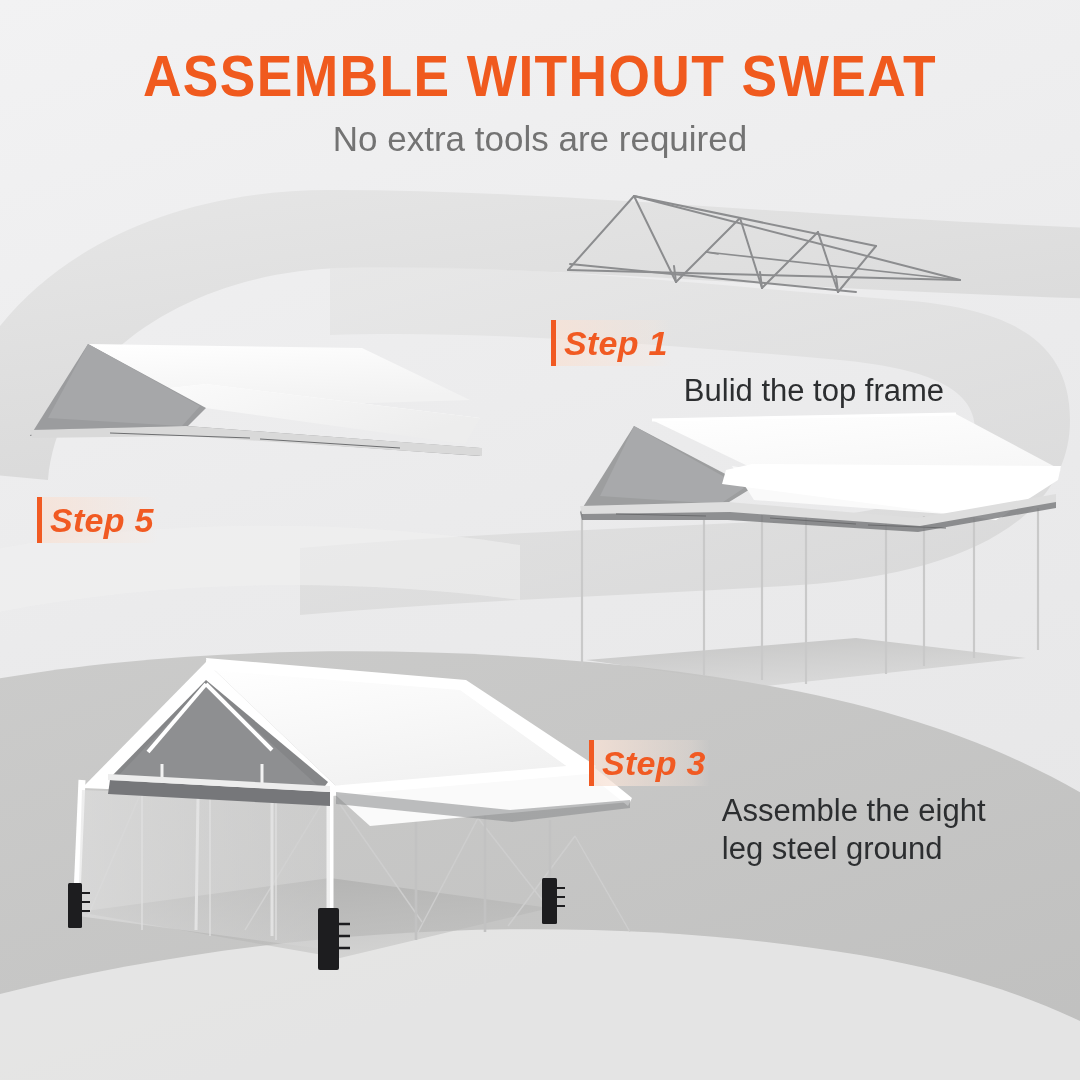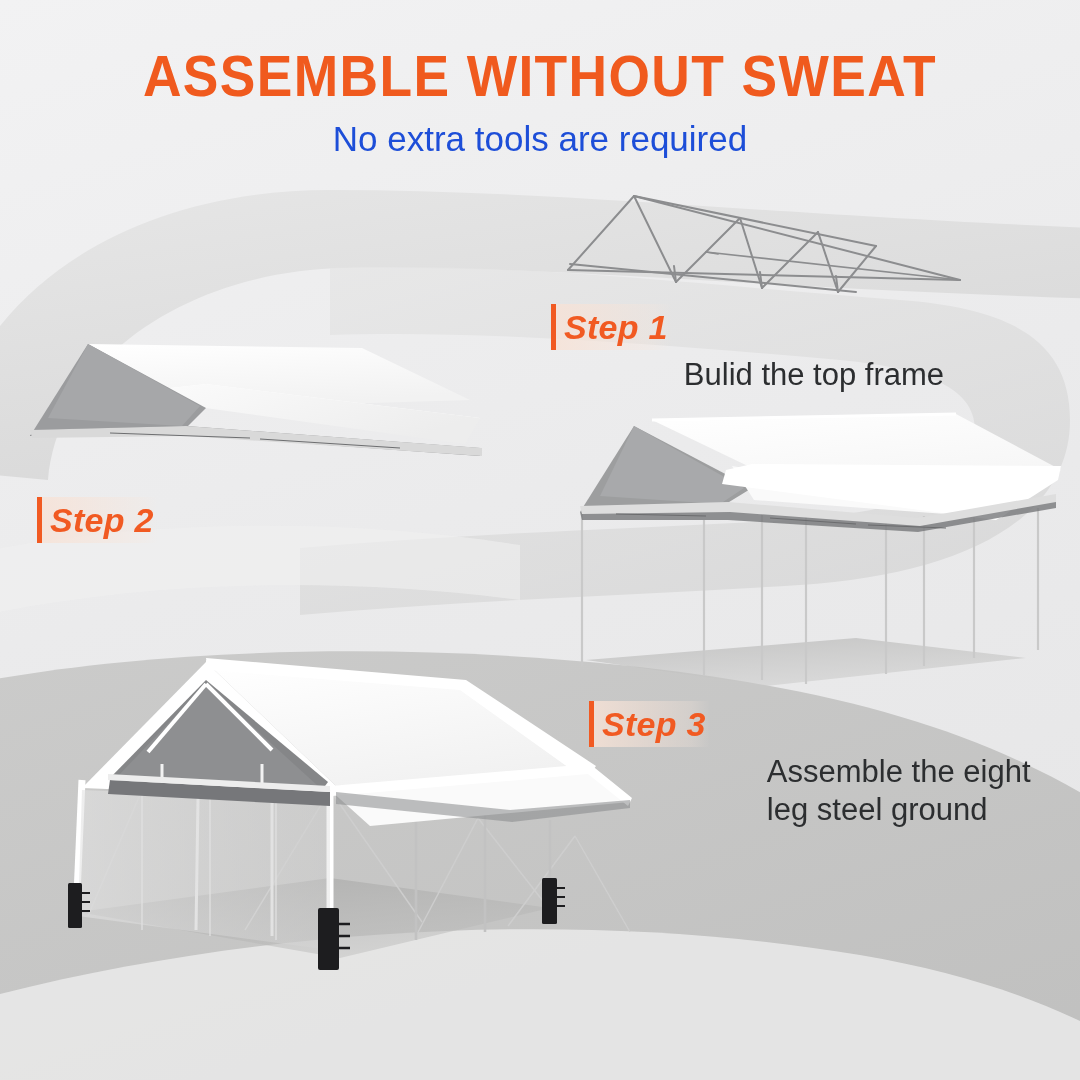--- a/index.html
+++ b/index.html
@@ -38,21 +38,21 @@
     letter-spacing: 1.5px;
     color: #f05a1e;
     transform: scaleX(0.92);
   }
   .subtitle {
     margin: 0;
     padding-top: 16px;
     font-size: 35px;
     line-height: 1.05;
     font-weight: normal;
-    color: #1d4ed8;
+    color: #737373;
   }
 
   
   .step {
     position: absolute;
     z-index: 45;
     display: flex;
     align-items: flex-start;
   }
   .step-tag {
@@ -82,23 +82,23 @@
     font-size: 31px;
     color: #2c2e30;
     line-height: 38px;
     padding-left: 12px;
     padding-top: 4px;
     white-space: pre-line;
     margin-top: 48px;
   }
 
   
-  #step-1 { top: 304px; left: 551px; }
+  #step-1 { top: 320px; left: 551px; }
   #step-2 { top: 497px; left: 37px; }
-  #step-3 { top: 701px; left: 589px; gap: 45px; }
+  #step-3 { top: 740px; left: 589px; }
   #step-4 { top: 969px; left: 25px; }
 
   
   .illus { position: absolute; z-index: 30; }
   #illus-1 { top: 188px; left: 556px; }
   #illus-2 { top: 326px; left: 10px; }
   #illus-3 { top: 408px; left: 556px; }
   #illus-4 { top: 640px; left: 30px; }
 </style>
 </head>
@@ -382,21 +382,21 @@
     <div class="step-tag">
       <div class="step-bar"></div>
       <div class="step-name">Step 1</div>
     </div>
     <div class="step-desc">Bulid the top frame</div>
   </div>
 
   <div class="step" id="step-2">
     <div class="step-tag">
       <div class="step-bar"></div>
-      <div class="step-name">Step 2</div>
+      <div class="step-name">Step 5</div>
     </div>
   </div>
 
   <div class="step" id="step-3">
     <div class="step-tag">
       <div class="step-bar"></div>
       <div class="step-name">Step 3</div>
     </div>
     <div class="step-desc">Assemble the eight
 leg steel ground</div>

